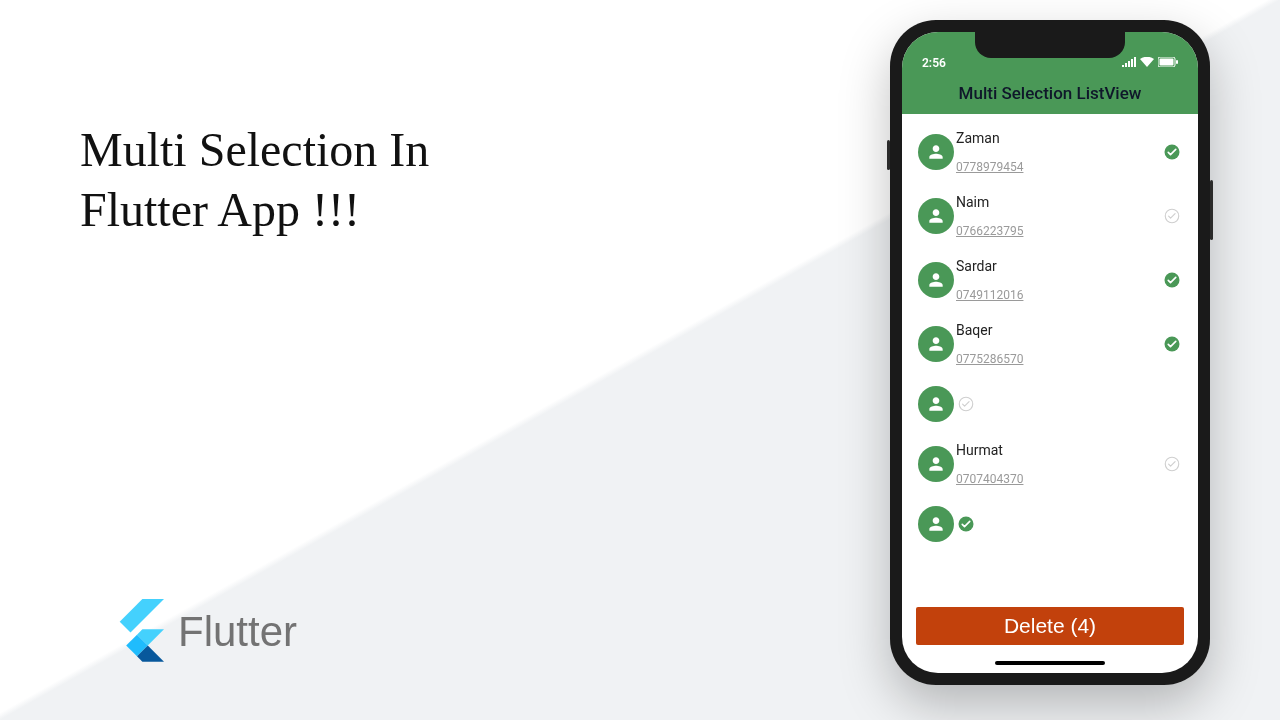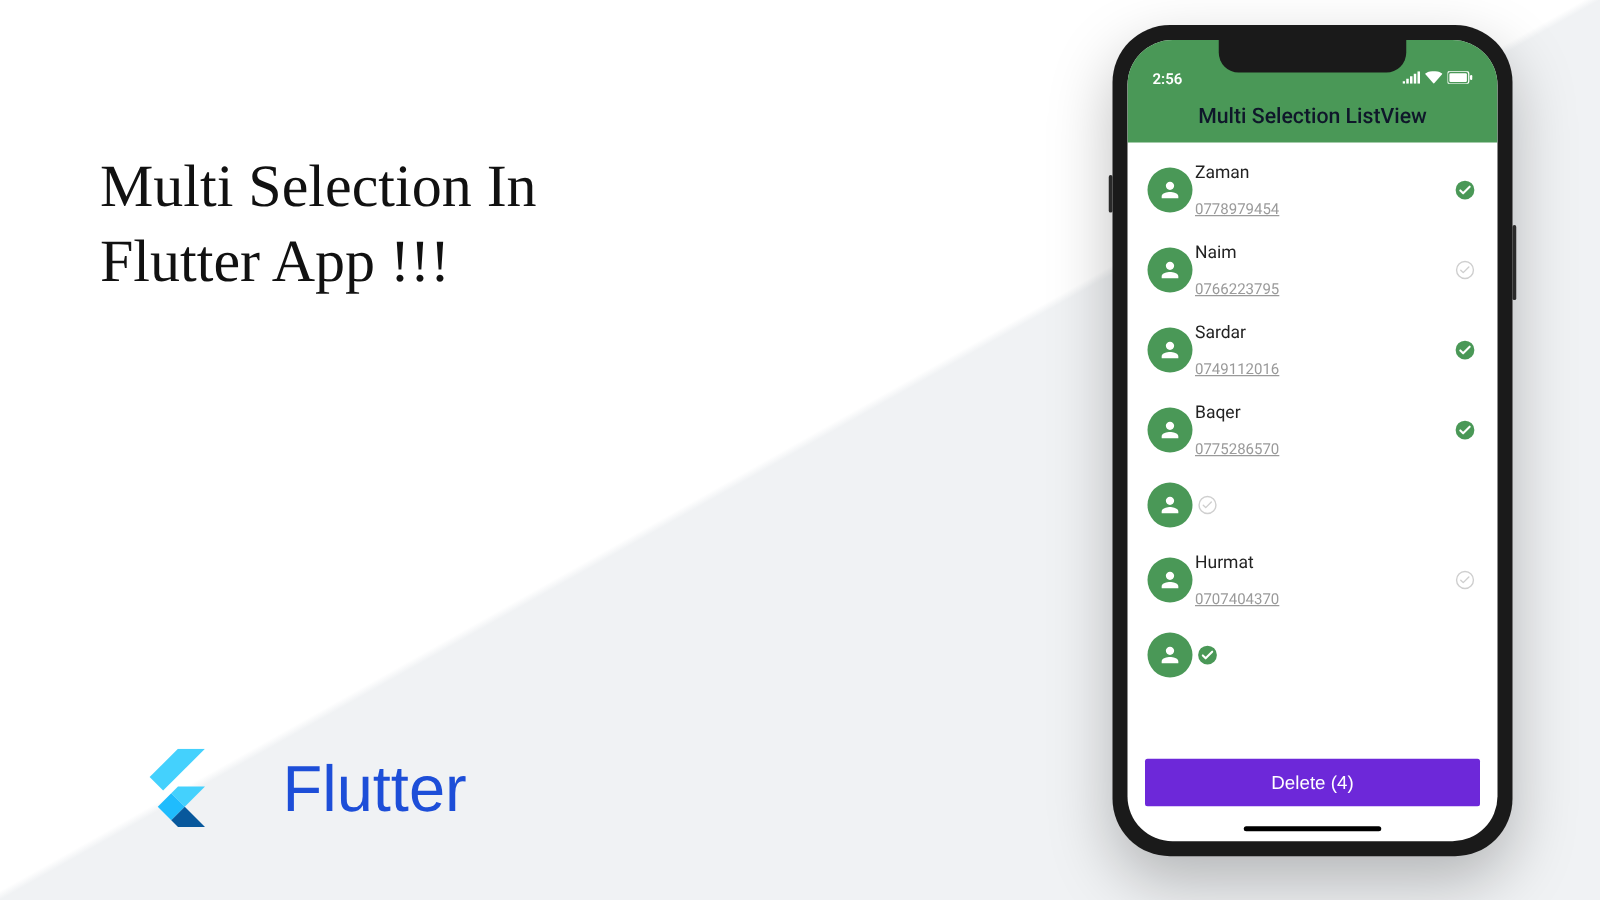--- a/index.html
+++ b/index.html
@@ -34,25 +34,24 @@
   .flutter-brand {
     position: absolute;
     left: 110px;
     bottom: 55px;
     display: flex;
     align-items: center;
     gap: 14px;
     z-index: 1;
   }
   .flutter-brand .word {
-    font-size: 52px;
+    font-size: 42px;
     font-weight: 400;
-    color: #1d4ed8;
+    color: #737373;
     font-family: "Product Sans", "Google Sans", Arial, sans-serif;
-    margin-left: 48px;
   }
   .flutter-logo { width: 54px; height: 66px; }
 
   
   .phone {
     position: absolute;
     right: 70px;
     top: 20px;
     width: 320px;
     height: 665px;
@@ -155,24 +154,24 @@
     align-items: center;
     justify-content: center;
   }
   .check svg { width: 18px; height: 18px; }
   .bottom-bar {
     padding: 12px 14px 28px 14px;
   }
   .delete-btn {
     width: 100%;
     height: 38px;
-    background: #6d28d9;
+    background: #c2410c;
     color: #fff;
     border: none;
-    font-size: 15px;
+    font-size: 21px;
     font-weight: 400;
     display: flex;
     align-items: center;
     justify-content: center;
     border-radius: 2px;
   }
   .home-indicator {
     position: absolute;
     bottom: 8px;
     left: 50%;

